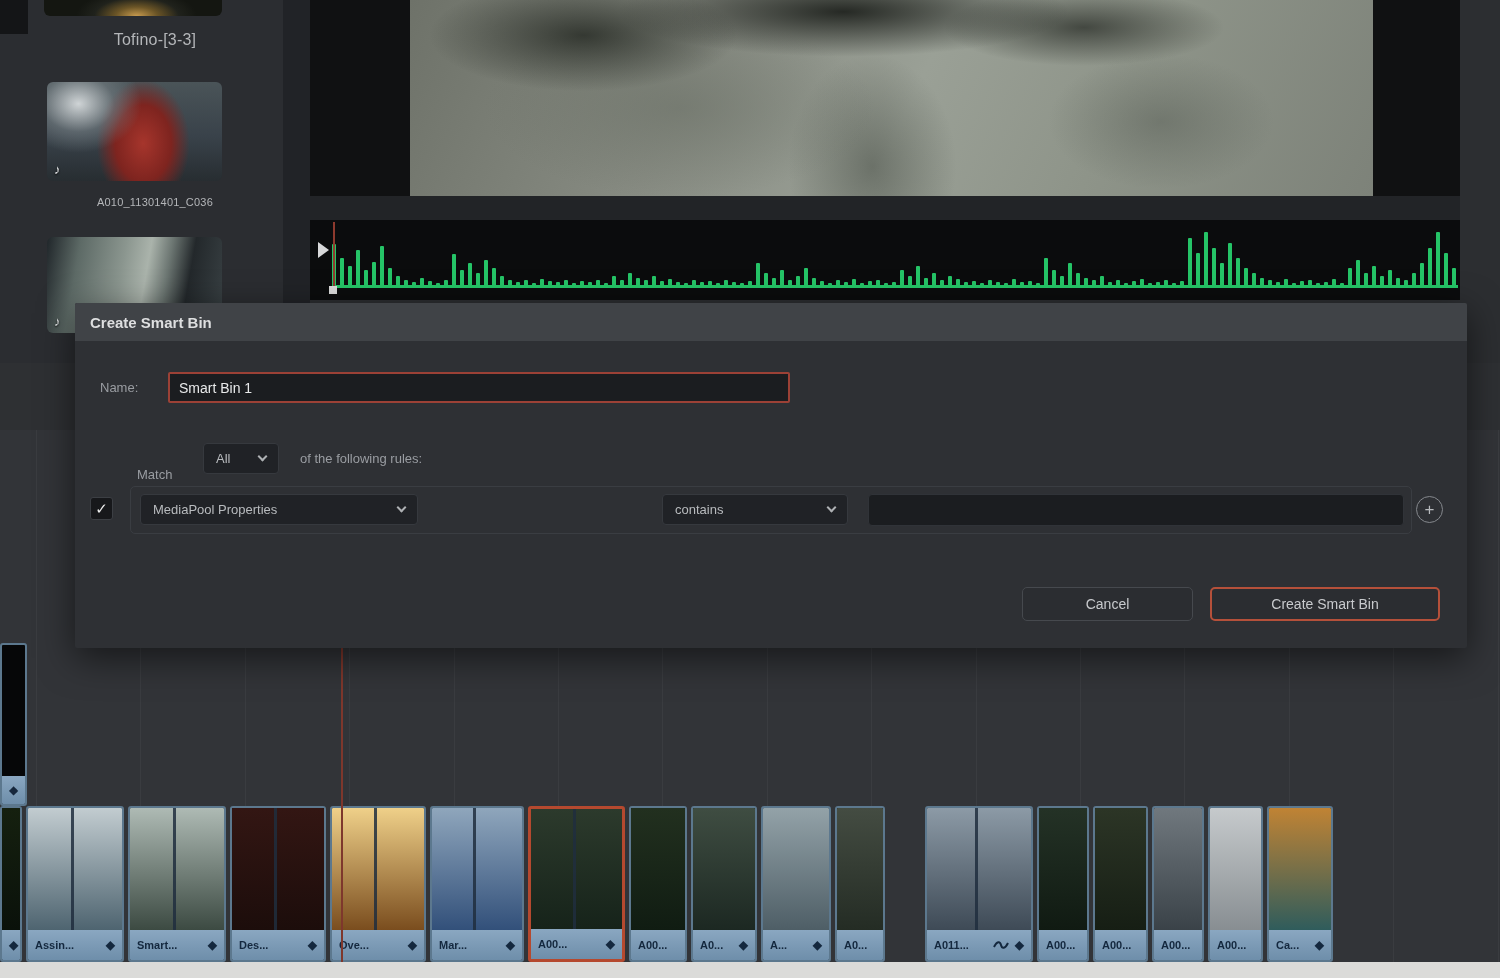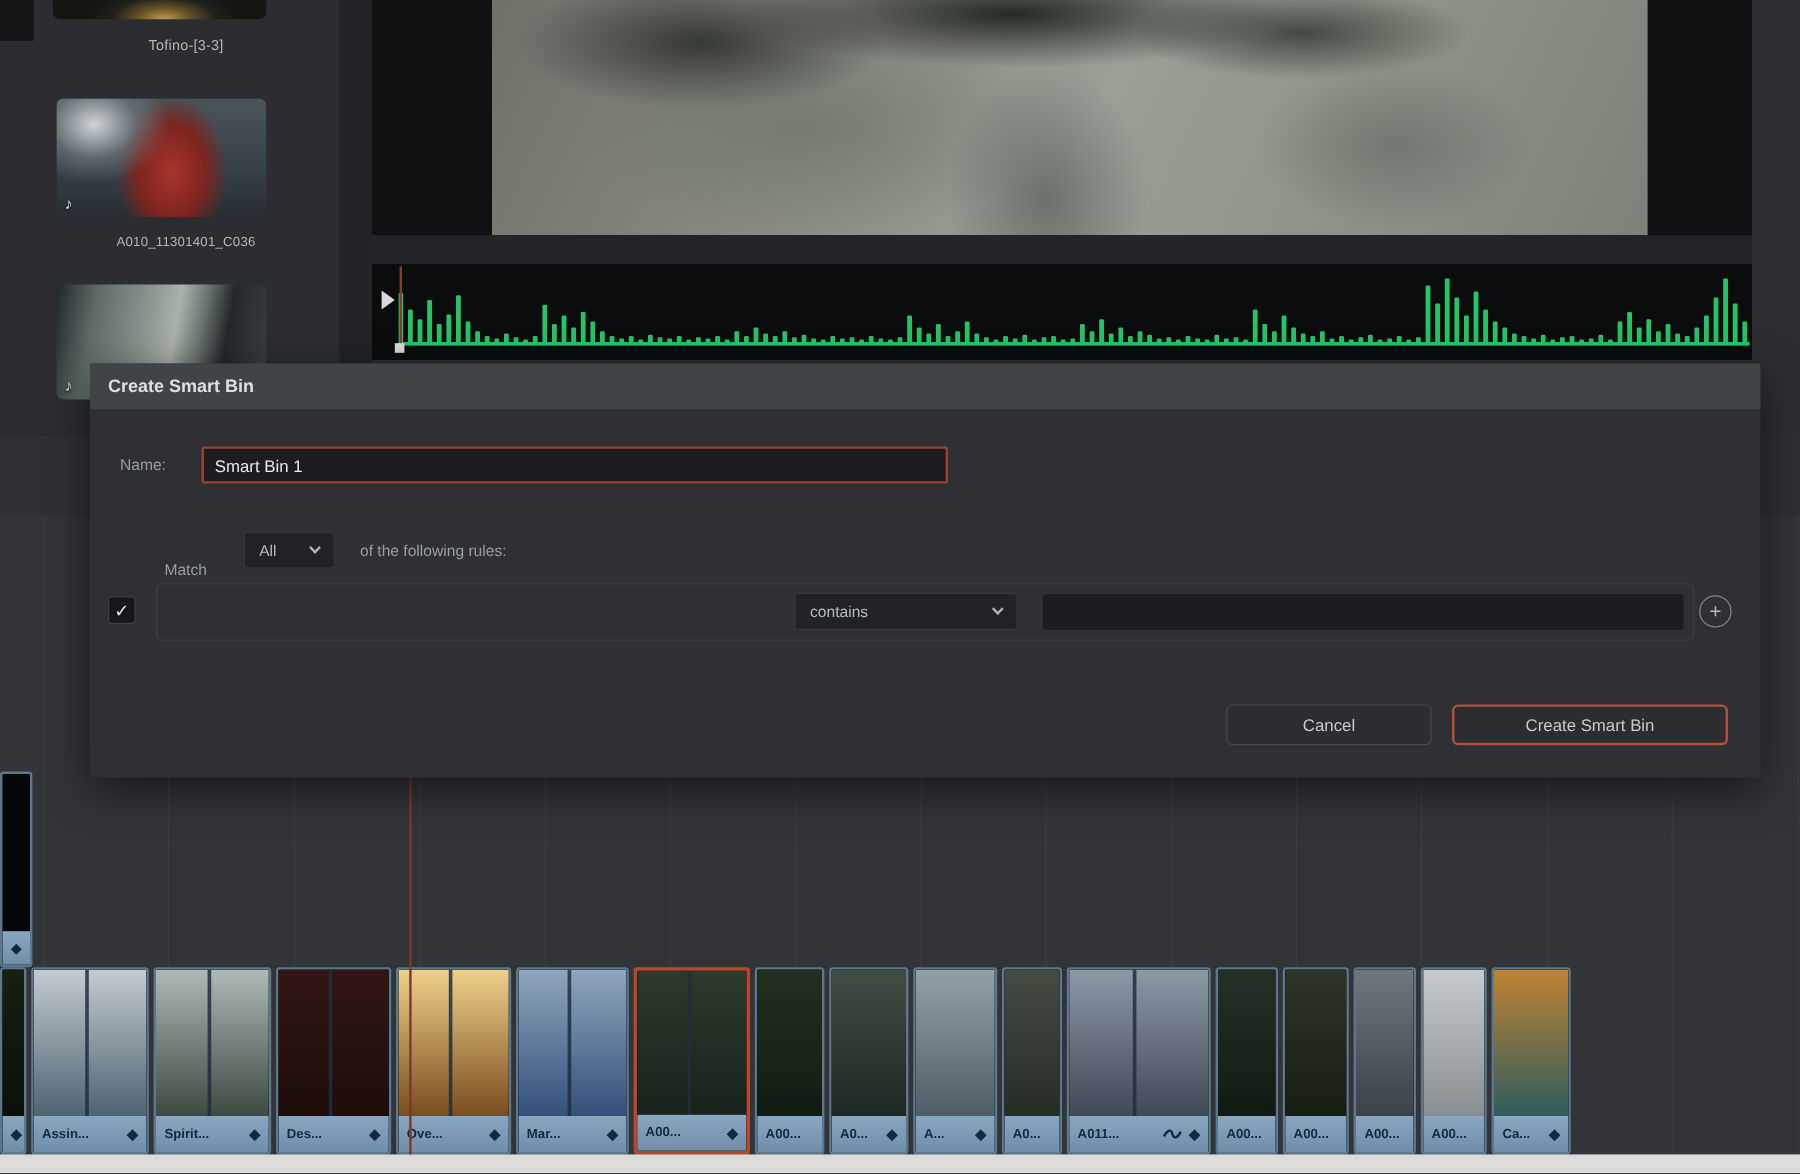--- a/index.html
+++ b/index.html
@@ -6,21 +6,21 @@
   html,body { background:#1b1c1e; }
   body { font-family:"Liberation Sans", sans-serif; }
   #app { position:relative; width:1500px; height:978px; overflow:hidden; background:#2c2e31; }
 
   
   .media-panel { position:absolute; left:0; top:0; width:310px; height:430px; background:#2b2d31; }
   .media-scroll { position:absolute; right:0; top:0; width:27px; height:430px; background:#212327; }
   .corner-thumb { position:absolute; left:0; top:0; width:28px; height:34px; background:#141517; }
   .mp-thumb { position:absolute; border-radius:6px; overflow:hidden; }
   .mp-thumb .note { position:absolute; left:7px; bottom:4px; color:#e4e6e8; font-size:13px; text-shadow:0 1px 2px #000; }
-  .mp-label { position:absolute; width:220px; text-align:center; color:#b4b6b9; font-size:12px; letter-spacing:.2px; }
+  .mp-label { position:absolute; width:220px; text-align:center; color:#b4b6b9; font-size:16px; letter-spacing:.2px; }
   .thumb-fire   { left:44px; top:0;    width:178px; height:16px; border-radius:0 0 6px 6px;
                   background:radial-gradient(ellipse 60px 26px at 52% 100%, #c79a4e 0%, #6a5426 35%, #20221c 70%, #141611 100%); }
   .thumb-jacket { left:47px; top:82px; width:175px; height:99px;
                   background:radial-gradient(ellipse 90px 70px at 18% 22%, #cfd4d6 0%, rgba(120,130,135,.55) 40%, rgba(70,78,82,0) 70%),
                              radial-gradient(ellipse 62px 85px at 55% 62%, #a6352c 0%, #7e241f 45%, rgba(60,30,28,0) 75%),
                              linear-gradient(180deg, #4a5458 0%, #39424a 55%, #272d31 100%); }
   .thumb-canoe  { left:47px; top:237px; width:175px; height:96px;
                   background:linear-gradient(100deg, #20262a 0%, #5d6a66 18%, #8b968f 42%, #aab3ab 55%, #6c7672 66%, #23282b 78%, #3a4245 100%); }
 
   
@@ -314,21 +314,21 @@
           <div class="split"></div>
           <div class="bar">
             <span>Assin...</span>
             <span class="dia">◆</span>
           </div>
         </div>
         <div class="clip" style="width: 98px;">
           <div class="thumb" style="background: linear-gradient(rgb(174, 186, 180) 0%, rgb(60, 74, 66) 100%);"></div>
           <div class="split"></div>
           <div class="bar">
-            <span>Spirit...</span>
+            <span>Smart...</span>
             <span class="dia">◆</span>
           </div>
         </div>
         <div class="clip" style="width: 96px;">
           <div class="thumb" style="background: linear-gradient(rgb(51, 22, 19) 0%, rgb(28, 13, 11) 100%);"></div>
           <div class="split"></div>
           <div class="bar">
             <span>Des...</span>
             <span class="dia">◆</span>
           </div>
@@ -376,21 +376,21 @@
             <span>A...</span>
             <span class="dia">◆</span>
           </div>
         </div>
         <div class="clip" style="width: 50px;">
           <div class="thumb" style="background: linear-gradient(rgb(68, 76, 66) 0%, rgb(36, 44, 36) 100%);"></div>
           <div class="bar">
             <span>A0...</span>
           </div>
         </div>
-        <div class="clip" style="width: 120px;">
+        <div class="clip" style="width: 108px; margin-left: 36px;">
           <div class="thumb" style="background: linear-gradient(rgb(140, 154, 166) 0%, rgb(62, 74, 86) 100%);"></div>
           <div class="split"></div>
           <div class="bar">
             <span>A011...</span>
             <span class="sq">
               <svg width="16" height="10" viewBox="0 0 16 10">
                 <path d="M1,7 C4,1 7,1 8,5 C9,9 12,9 15,3" fill="none" stroke="#14283e" stroke-width="2"></path>
               </svg>
             </span>
             <span class="dia">◆</span>
@@ -441,20 +441,24 @@
     <div class="dd" style="left:128px; top:140px; width:76px;">
       <span>All</span>
       <span class="chev"></span>
     </div>
     <div class="dlg-label" style="left:225px; top:148px;">of the following rules:</div>
 
     <div class="rule-outline"></div>
     <div class="checkbox">
       <span>✓</span>
     </div>
+    <div class="dd" style="left:65px; top:191px; width:278px;">
+      <span>MediaPool Properties</span>
+      <span class="chev"></span>
+    </div>
     <div class="dd" style="left:587px; top:191px; width:186px;">
       <span>contains</span>
       <span class="chev"></span>
     </div>
     <input class="value-input" type="text" value="" style="">
     <div class="plus-btn">
       <span>+</span>
     </div>
 
     <div class="btn btn-cancel">Cancel</div>

